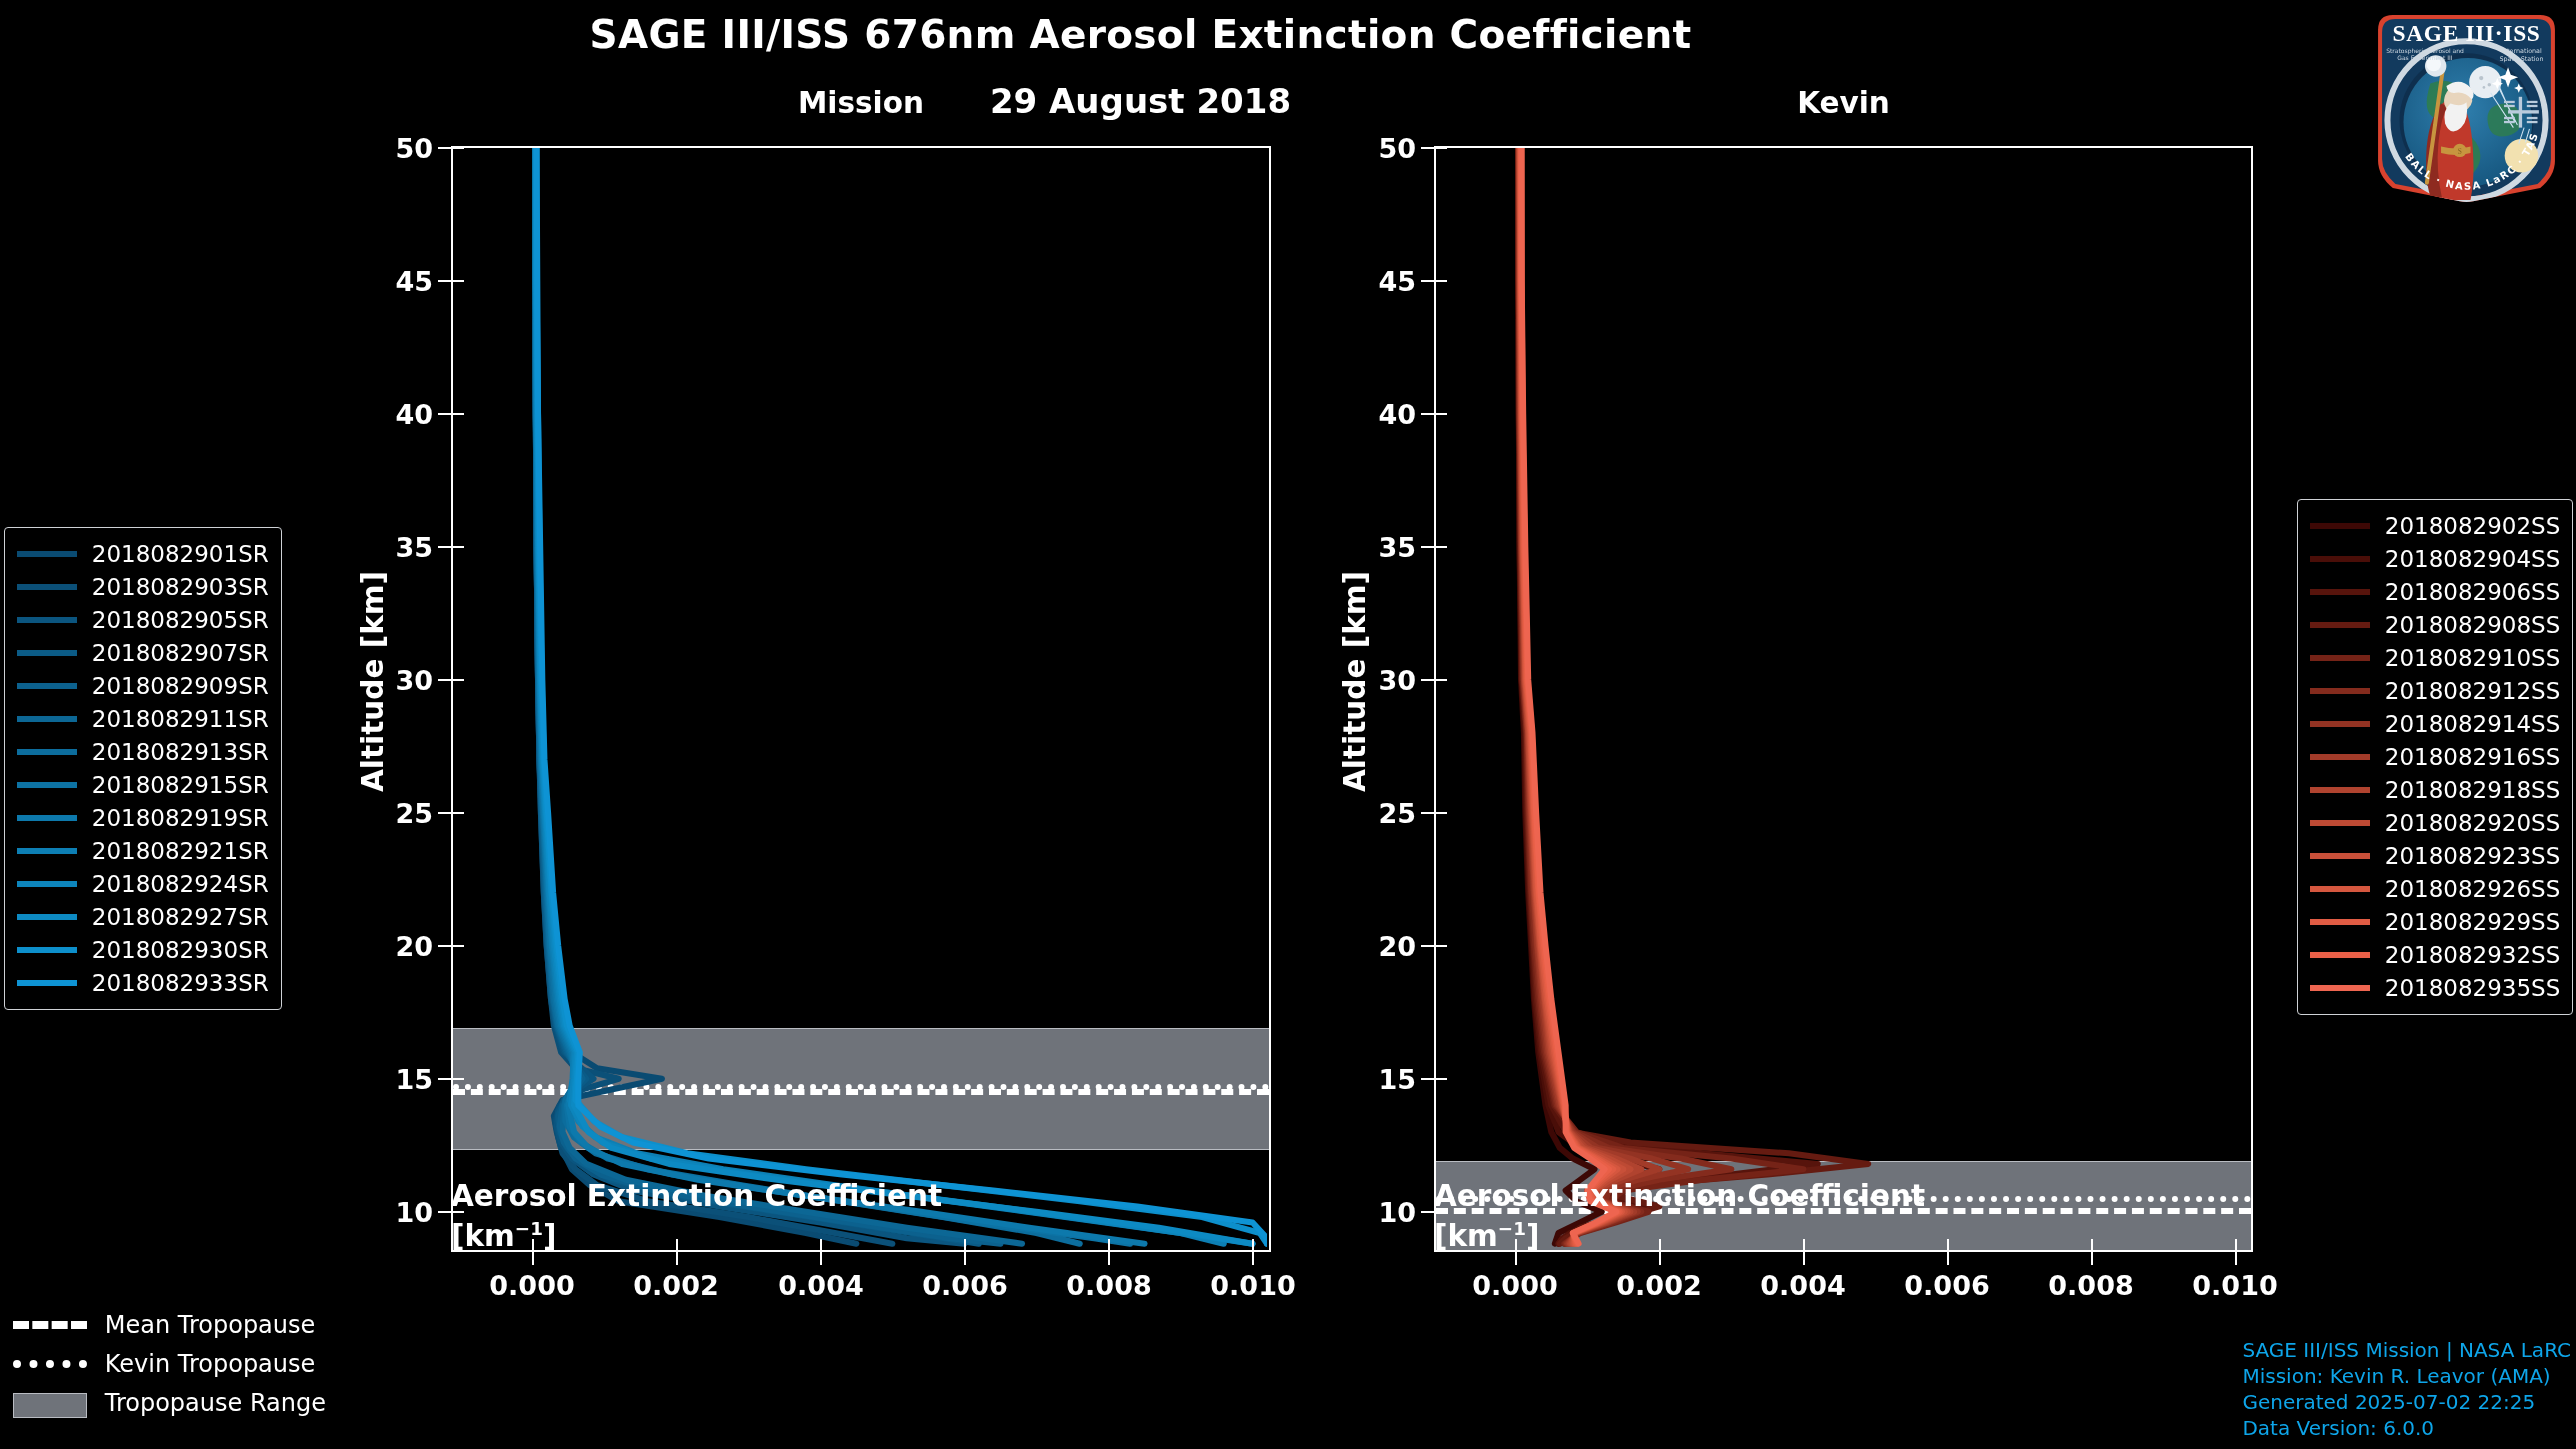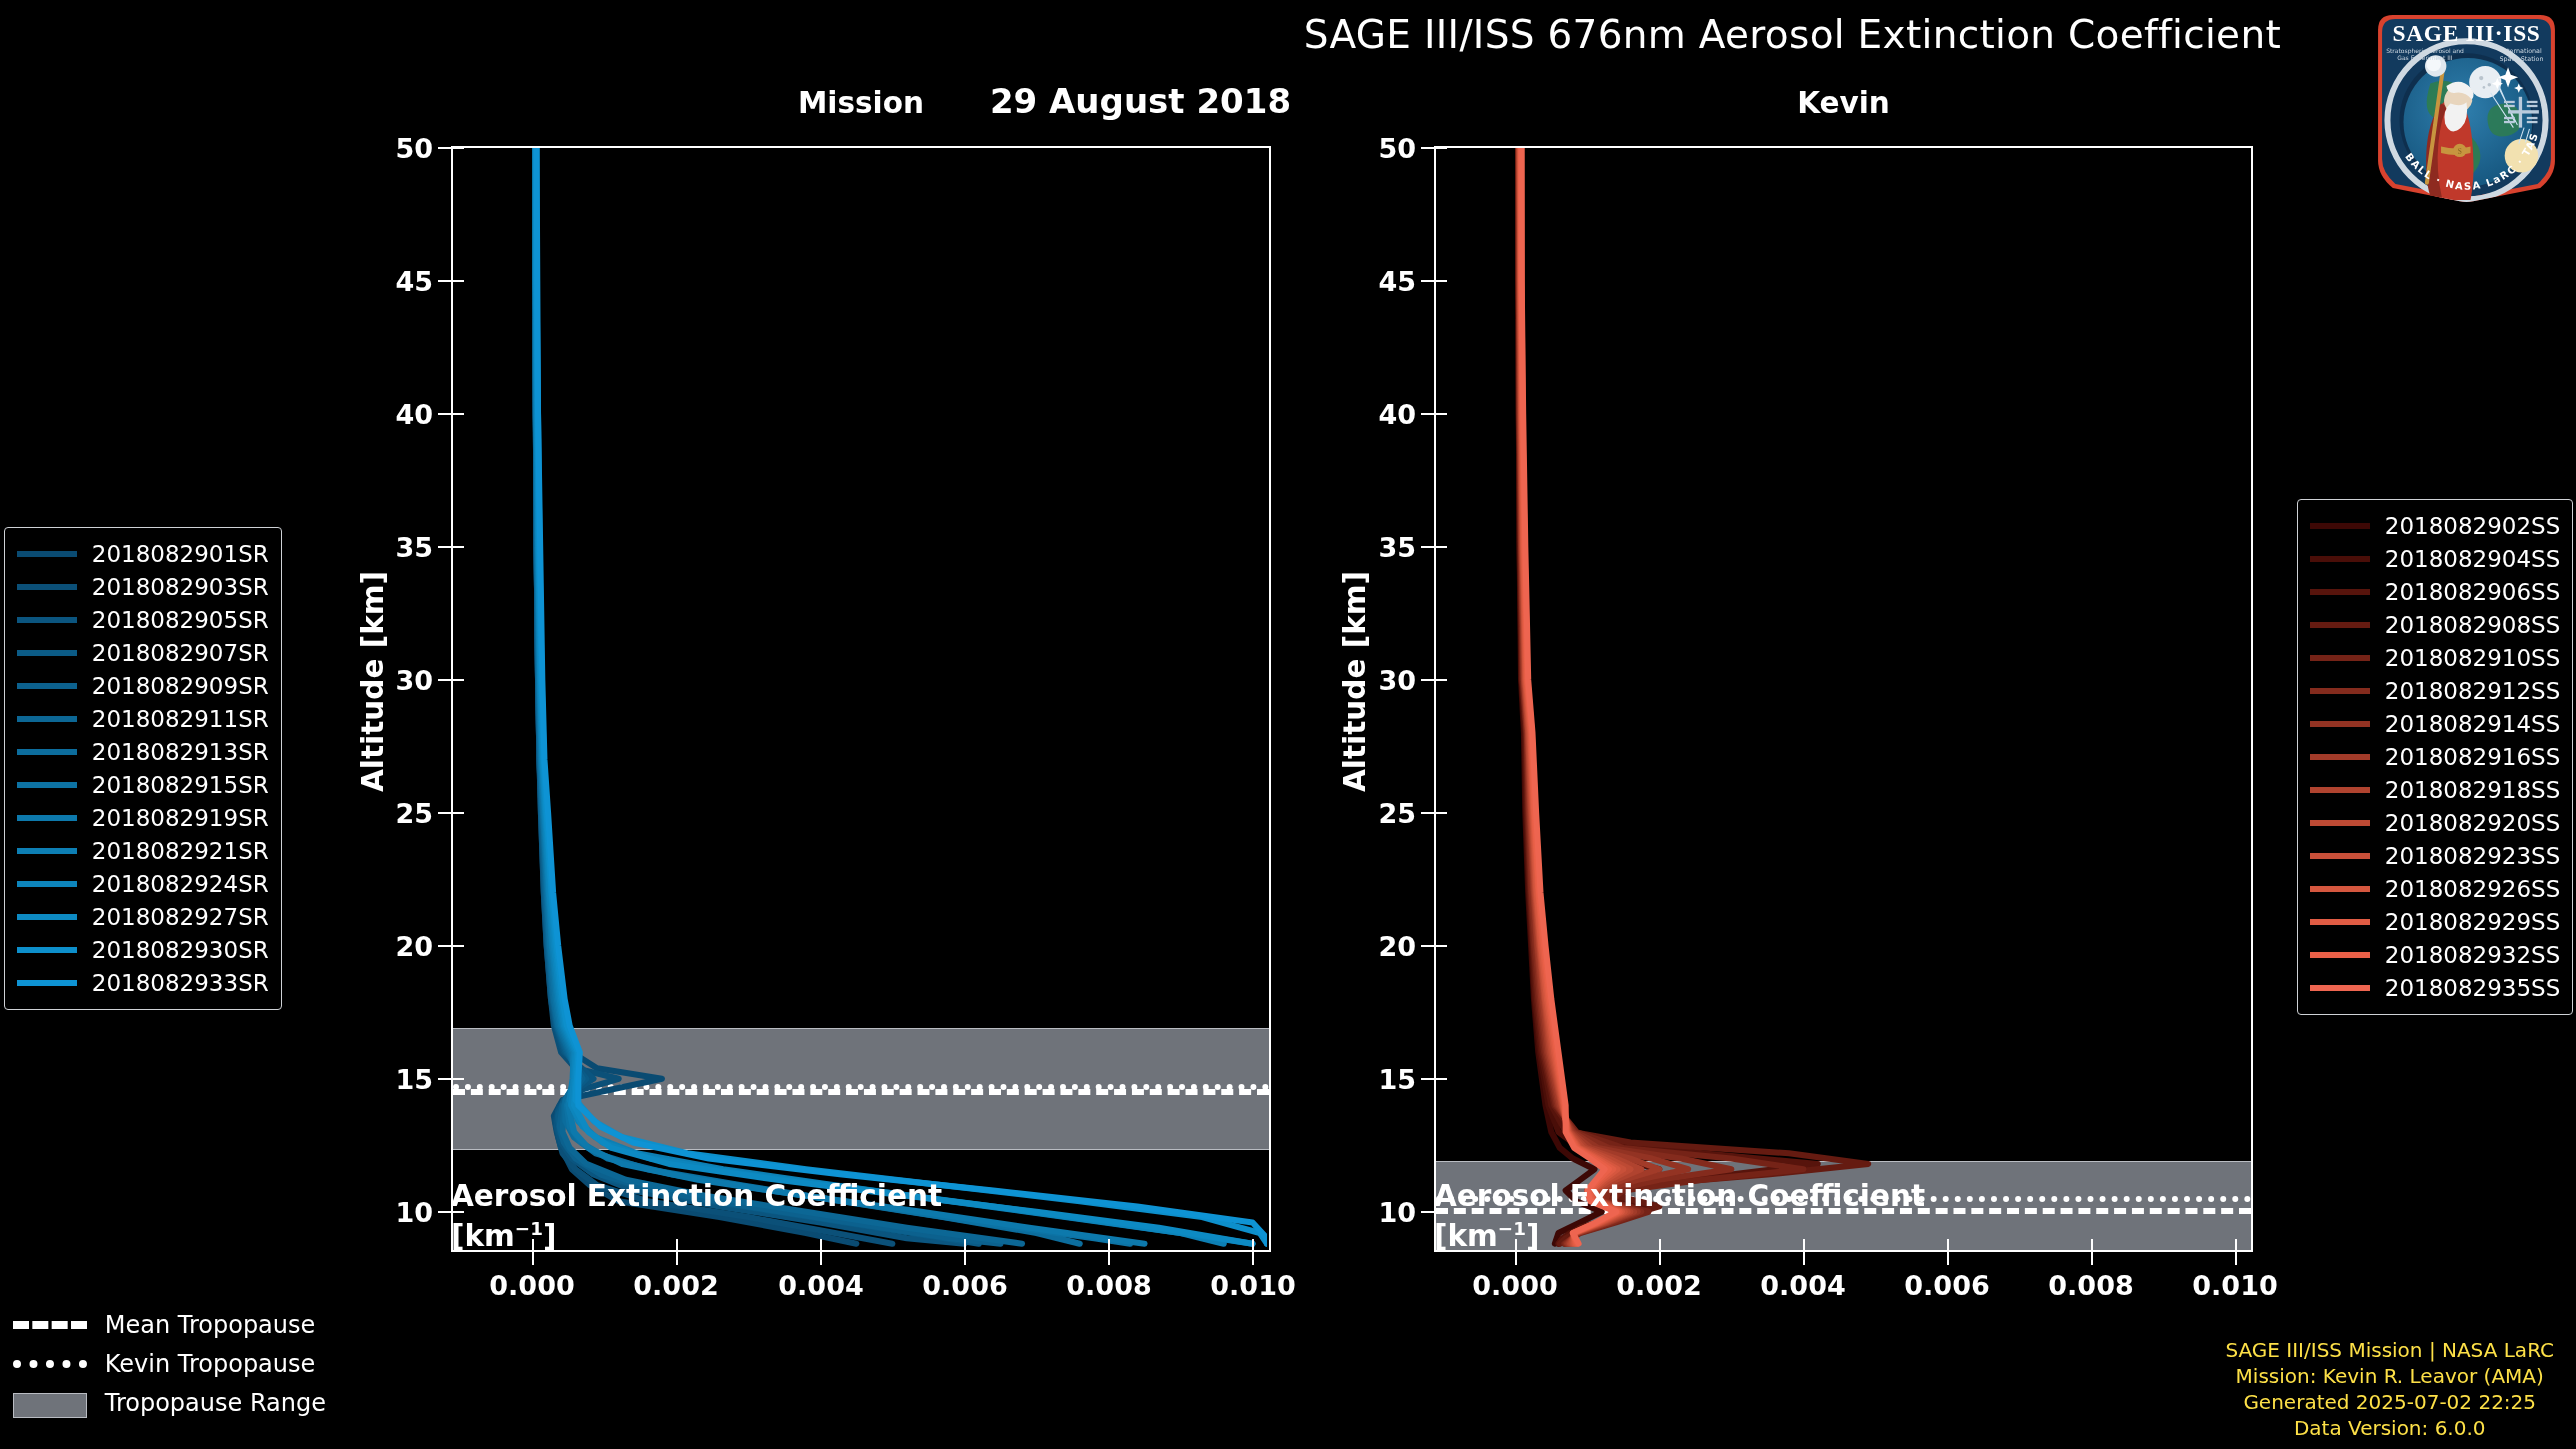--- a/index.html
+++ b/index.html
@@ -1,22 +1,22 @@
 <!DOCTYPE html>
 <html style="font-size:10.7px"><head>
 <meta charset="utf-8">
 <style>
   html,body{margin:0;padding:0;background:#000;}
   body{width:2576px;height:1449px;position:relative;overflow:hidden;
        font-family:"DejaVu Sans","Liberation Sans",sans-serif;color:#fff;}
   .abs{position:absolute;}
 
   
-  #main-title{left:0;top:12px;width:2281px;text-align:right;
-    font-size:39px;font-weight:normal;letter-spacing:0.3px;}
+  #main-title{left:0;top:12px;width:2281px;text-align:center;
+    font-size:39px;font-weight:bold;letter-spacing:0.3px;}
   #date-subtitle{left:0;top:81px;width:2281px;text-align:center;
     font-size:34px;font-weight:bold;}
   #sunrise-label{left:451px;top:86px;width:820px;text-align:center;
     font-size:29.5px;font-weight:bold;}
   #sunset-label{left:1434px;top:86px;width:819px;text-align:center;
     font-size:29.5px;font-weight:bold;}
 
   
   .plot{position:absolute;top:146px;height:1106px;background:#000;
         border:2.7px solid #fff;box-sizing:border-box;}
@@ -67,22 +67,22 @@
   #legend-tropopause{position:absolute;left:13.4px;top:1305px;}
   .key-row{display:flex;align-items:center;height:39px;}
   .key-mark{width:74px;height:12px;margin-right:17.4px;flex:none;position:relative;}
   .key-dash{border-top:8px dashed #fff;position:absolute;top:2px;left:0;right:0;}
   .key-dot{border-top:8px dotted #fff;position:absolute;top:2px;left:0;right:0;}
   .key-box{position:absolute;top:-4px;left:0;right:0;height:23px;
     background:#6f737a;border:1.3px solid #b9bcc2;}
   .key-text{font-size:24px;white-space:nowrap;}
 
   
-  #credits{position:absolute;right:22px;bottom:8px;text-align:center;
-    font-size:20px;color:#fde047;line-height:1.3;}
+  #credits{position:absolute;right:5px;bottom:8px;text-align:left;
+    font-size:20px;color:#0ea5e9;line-height:1.3;}
 
   
   #logo{position:absolute;right:9.4px;top:2.7px;width:201px;height:201px;}
 </style>
 </head>
 <body>
 
 <div class="abs" id="main-title">SAGE III/ISS 676nm Aerosol Extinction Coefficient</div>
 <div class="abs" id="date-subtitle">29 August 2018</div>
 <div class="abs" id="sunrise-label">Mission</div>

